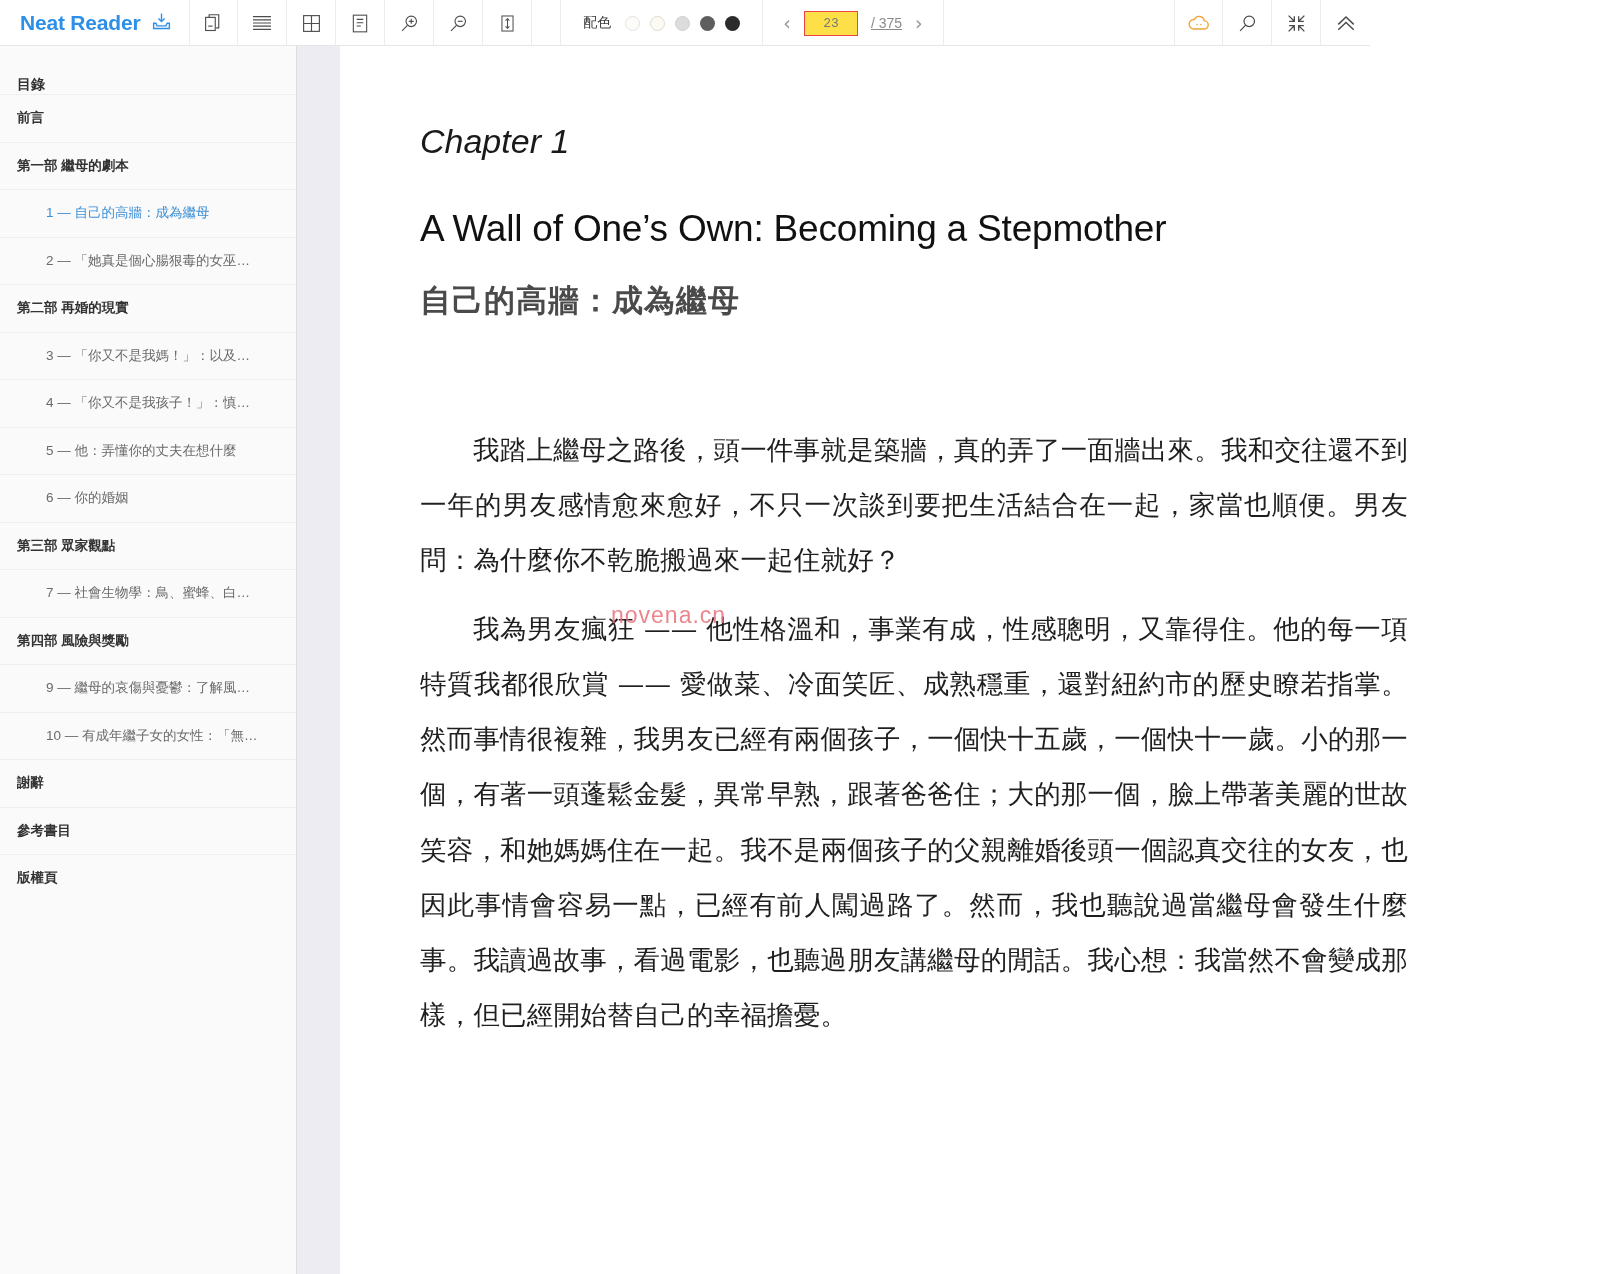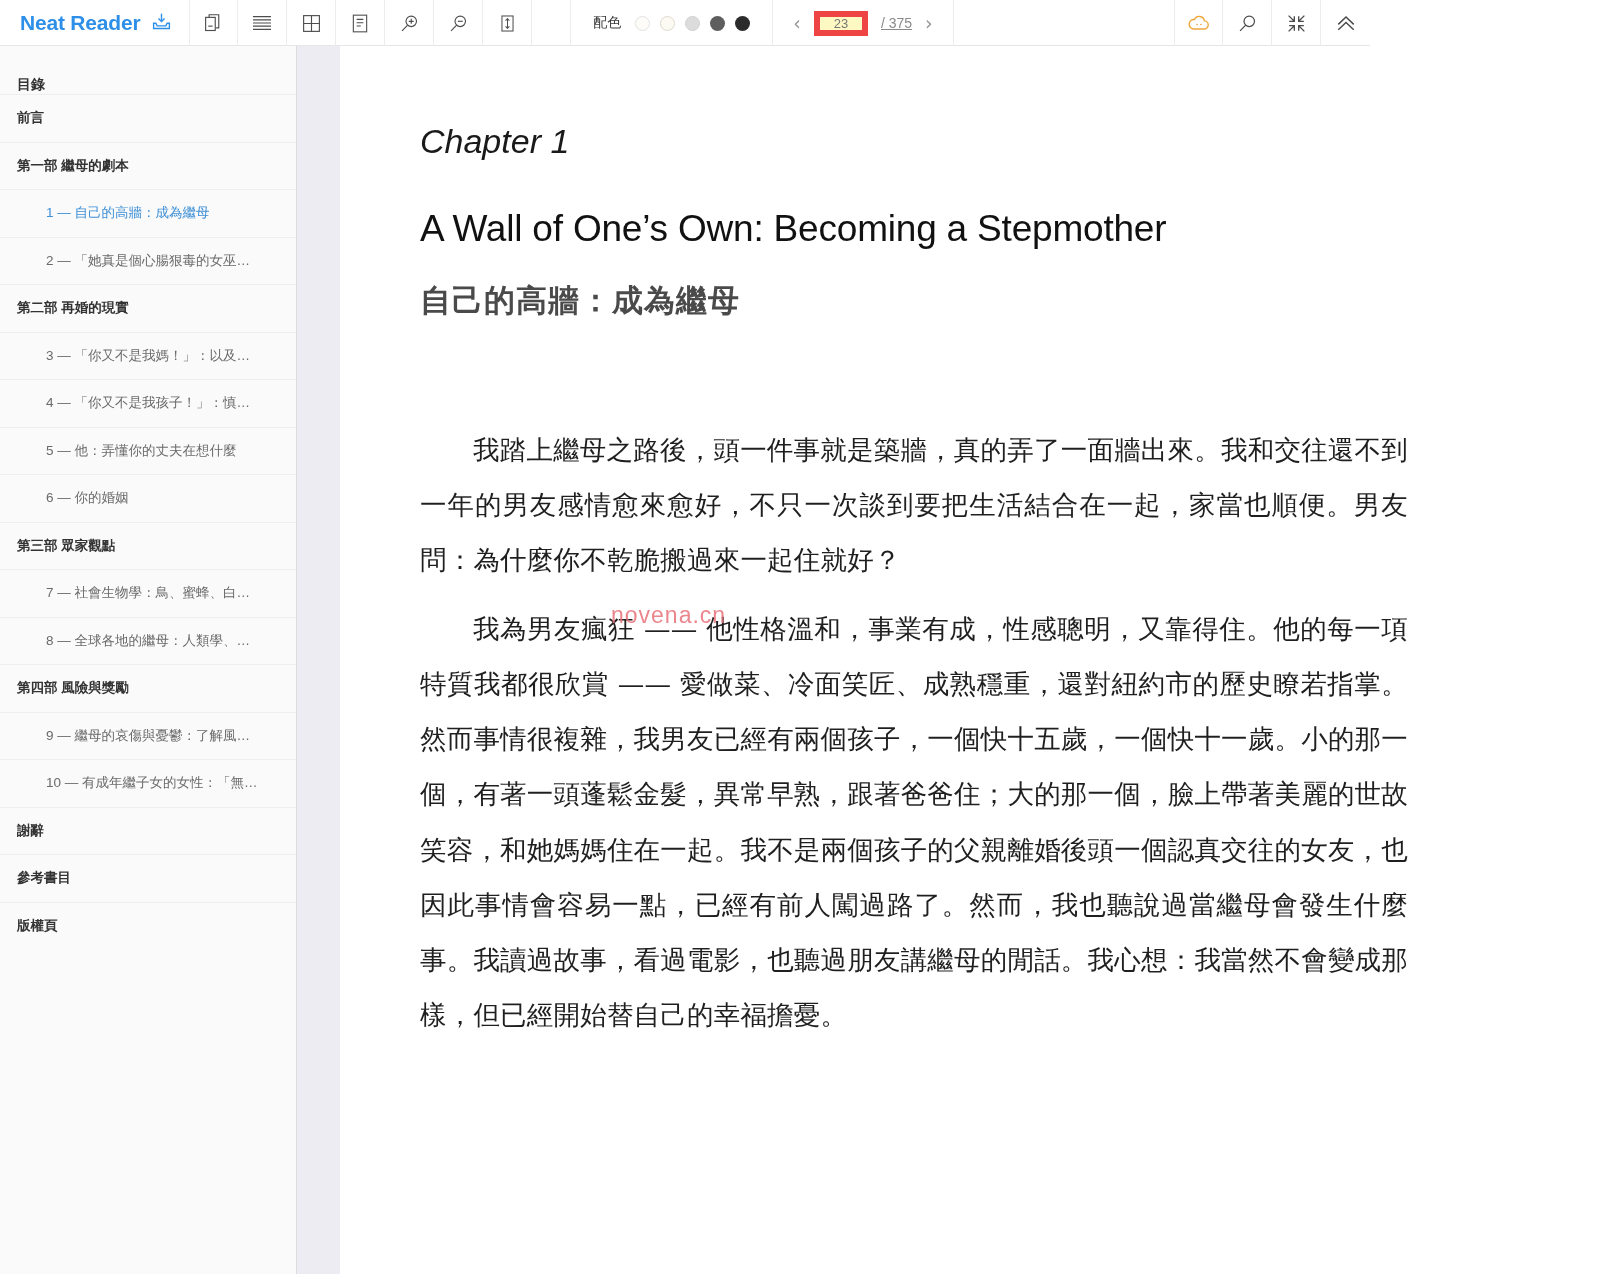--- a/index.html
+++ b/index.html
@@ -58,21 +58,21 @@
 
   
   #scheme-group {
     display: flex;
     align-items: center;
     gap: 10px;
     padding: 0 22px;
     height: 46px;
     border-left: 1px solid #ececec;
     border-right: 1px solid #ececec;
-    margin-left: 38px;
+    margin-left: 28px;
   }
   #scheme-label {
     font-size: 14px;
     color: #3a3a3a;
     margin-right: 4px;
     white-space: nowrap;
   }
   .swatch {
     width: 15px; height: 15px;
     border-radius: 50%;
@@ -91,26 +91,26 @@
   }
   .chev {
     font-size: 19px;
     color: #999;
     cursor: pointer;
     line-height: 1;
     font-family: "DejaVu Sans", sans-serif;
   }
   #page-input {
     width: 54px; height: 25px;
-    border: 6px solid #ef4444;
-    background: #fef9c3;
+    border: 1px solid #ef4444;
+    background: #fde047;
     text-align: center;
     font-size: 13px;
     color: #777;
-    font-family: Liberation Sans, sans-serif;
+    font-family: Liberation Mono, monospace;
     line-height: 23px;
     cursor: text;
   }
   #page-total {
     font-size: 14px;
     color: #8a8a8a;
     white-space: nowrap;
     text-decoration: underline;
   }
 
@@ -381,23 +381,20 @@
       </div>
       <div class="toc-row lvl-1">
         <span class="toc-label">6 — 你的婚姻</span>
       </div>
       <div class="toc-row lvl-0">
         <span class="toc-label">第三部 眾家觀點</span>
       </div>
       <div class="toc-row lvl-1">
         <span class="toc-label">7 — 社會生物學：鳥、蜜蜂、白…</span>
       </div>
-      <div class="toc-row lvl-1">
-        <span class="toc-label">8 — 全球各地的繼母：人類學、…</span>
-      </div>
       <div class="toc-row lvl-0">
         <span class="toc-label">第四部 風險與獎勵</span>
       </div>
       <div class="toc-row lvl-1">
         <span class="toc-label">9 — 繼母的哀傷與憂鬱：了解風…</span>
       </div>
       <div class="toc-row lvl-1">
         <span class="toc-label">10 — 有成年繼子女的女性：「無…</span>
       </div>
       <div class="toc-row lvl-0">

